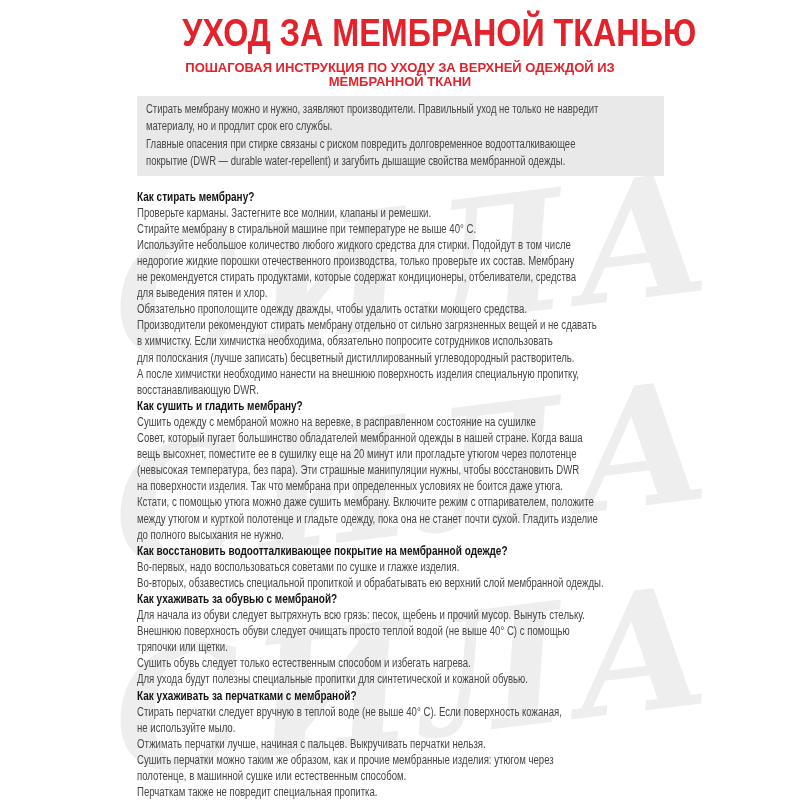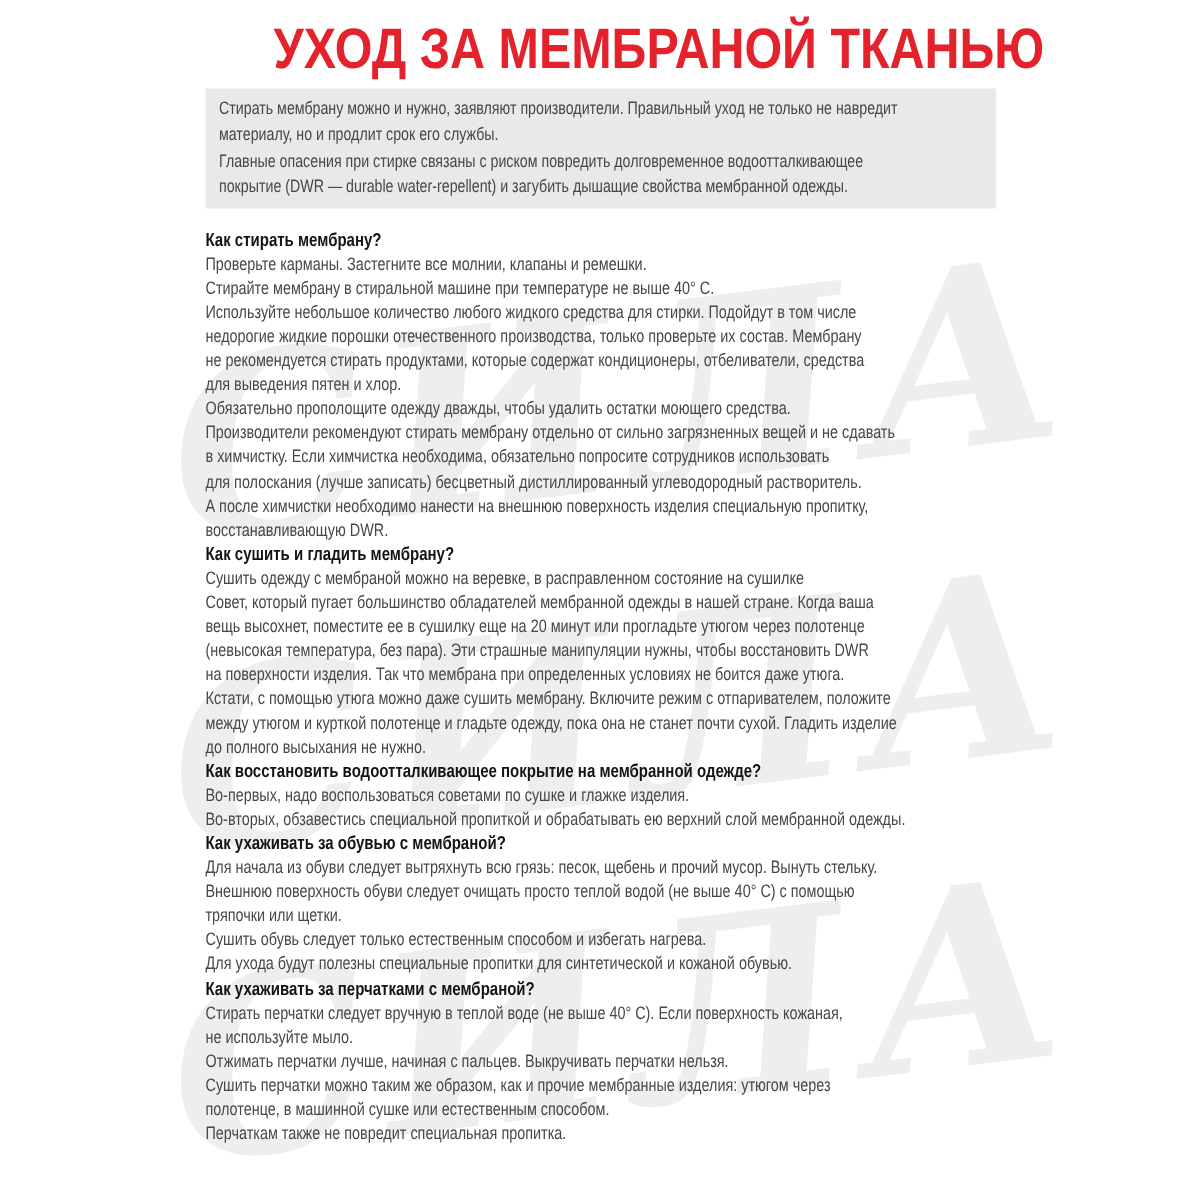--- a/index.html
+++ b/index.html
@@ -98,20 +98,21 @@
   <div class="wm wm1" style="color: rgb(238, 238, 238);">СИЛА</div>
   <div class="wm wm2" style="color: rgb(238, 238, 238);">СИЛА</div>
   <div class="wm wm3" style="color: rgb(238, 238, 238);">СИЛА</div>
 
   <div class="content">
 
     <div class="title-wrap">
       <span class="title-inner">УХОД ЗА МЕМБРАНОЙ ТКАНЬЮ</span>
     </div>
 
+    <div class="subtitle">ПОШАГОВАЯ ИНСТРУКЦИЯ ПО УХОДУ ЗА ВЕРХНЕЙ ОДЕЖДОЙ ИЗ МЕМБРАННОЙ ТКАНИ</div>
 
     <div class="intro-box">
       <div class="intro-text">Стирать мембрану можно и нужно, заявляют производители. Правильный уход не только не навредит
 материалу, но и продлит срок его службы.
 Главные опасения при стирке связаны с риском повредить долговременное водоотталкивающее
 покрытие (DWR — durable water-repellent) и загубить дышащие свойства мембранной одежды.</div>
     </div>
 
     <div class="sections">
 

